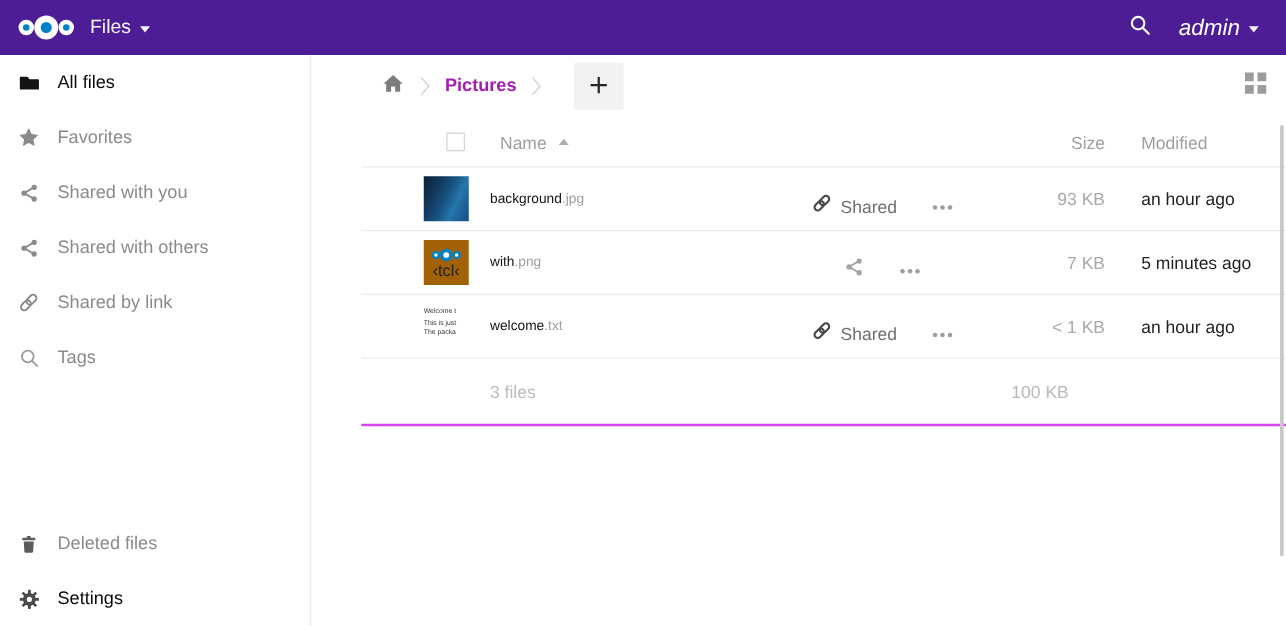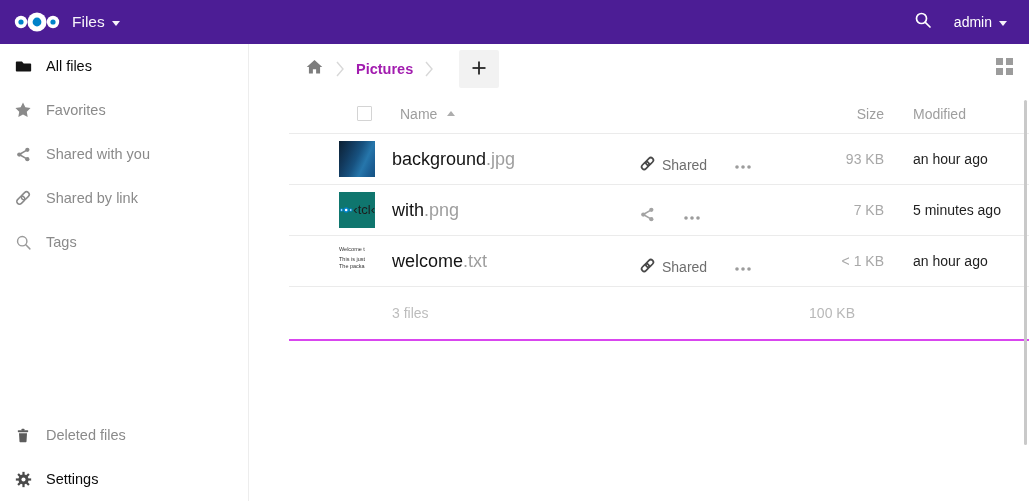--- a/index.html
+++ b/index.html
@@ -11,21 +11,21 @@
             background:#4c1d95; display:flex; align-items:center; }
   .logo { margin-left:12px; width:50px; height:26px; display:flex; align-items:center; }
   .app-menu { display:flex; align-items:center; margin-left:10px; cursor:pointer; }
   .app-menu .app-title { color:rgba(255,255,255,0.95); font-size:15.5px; }
   .caret-down { width:0; height:0; border-left:4px solid transparent;
                 border-right:4px solid transparent; border-top:5px solid rgba(255,255,255,0.95);
                 margin-left:7px; margin-top:2px; }
   .topbar-right { margin-left:auto; display:flex; align-items:center; padding-right:22px; }
   .search-btn { width:34px; height:34px; display:flex; align-items:center; justify-content:center; cursor:pointer; }
   .user-menu { display:flex; align-items:center; margin-left:14px; cursor:pointer; }
-  .user-menu .user-name { color:#ffffff; font-size:14px; }
+  .user-menu .user-name { color:#ffffff; font-size:18px;font-style:italic; }
 
   
   .app-body { position:absolute; top:44px; left:0; width:1029px; height:457px; display:flex;gap:40px; }
 
   
   .sidebar { width:249px; height:100%; background:#fff; border-right:1px solid #ededed;
              display:flex; flex-direction:column; }
   .nav-item { height:44px; display:flex; align-items:center; padding-left:14px; cursor:pointer; }
   .nav-item .nav-icon { width:18px; height:18px; display:flex; align-items:center; justify-content:center; }
   .nav-item .nav-label { margin-left:14px; font-size:14.5px; color:#8a8a8a; }
@@ -56,30 +56,30 @@
               border-bottom:5px solid #adadad; margin-left:10px; }
   .h-right { margin-left:auto; display:flex; align-items:center; }
   .col-size-h { width:95px; text-align:right; font-size:14px; color:#9e9e9e; cursor:pointer; }
   .col-mod-h { width:116px; margin-left:29px; font-size:14px; color:#9e9e9e; cursor:pointer; }
 
   .file-row { height:51px; display:flex; align-items:center; padding-left:50px;
               border-bottom:1px solid #ebebeb; cursor:pointer; }
   .thumb { width:36px; height:36px; flex:none; }
   .thumb-bg { background:
       linear-gradient(115deg, #0c2033 0%, #123a5e 28%, #17517f 48%, #2676ab 68%, #1c6096 84%, #155181 100%); }
-  .thumb-logo { background:#0f766e; display:flex; align-items:center; justify-content:center; overflow:hidden; }
+  .thumb-logo { background:#a16207; display:flex; flex-direction:column; align-items:center; justify-content:center; overflow:hidden; }
   .thumb-logo .mini-word { font-size:13px; color:#1d1d1d; line-height:12px; letter-spacing:0; }
   .thumb-txt { background:#fff; padding-top:3px; overflow:hidden; }
   .thumb-txt .tline1 { font-size:5.5px; color:#333; margin-bottom:4px; }
   .thumb-txt .tline { font-size:5.5px; color:#333; line-height:6.5px; }
-  .name-wrap { margin-left:17px; font-size:18px; white-space:nowrap; }
+  .name-wrap { margin-left:17px; font-size:11px; white-space:nowrap; }
   .fname { color:#141414; }
   .fext { color:#9e9e9e; }
   .row-right { margin-left:auto; display:flex; align-items:center; }
-  .col-actions { width:150px; display:flex; align-items:center; justify-content:flex-start; padding-right:16px;margin-top:12px; }
+  .col-actions { width:150px; display:flex; align-items:center; justify-content:center; padding-right:16px;margin-top:12px; }
   .share-btn { display:flex; align-items:center; cursor:pointer; }
   .share-label { font-size:14px; color:#6e6e6e; margin-left:6px; }
   .menu-btn { margin-left:27px; width:18px; display:flex; align-items:center; justify-content:center; cursor:pointer; }
   .col-size { width:95px; text-align:right; font-size:14px; color:#a8a8a8; }
   .col-mod { width:116px; margin-left:29px; font-size:14px; color:#1f1f1f; }
 
   .summary-row { height:54px; display:flex; align-items:center; padding-left:103px;
                  border-bottom:2px solid #d946ef; }
   .summary-count { font-size:14px; color:#bdbdbd; }
   .summary-right { margin-left:auto; display:flex; align-items:center; }
@@ -146,20 +146,32 @@
       <span class="nav-icon">
         <svg width="17" height="17" viewBox="0 0 20 20">
           <line x1="5" y1="10" x2="14.5" y2="4.5" stroke="#8a8a8a" stroke-width="1.7"></line>
           <line x1="5" y1="10" x2="14.5" y2="15.5" stroke="#8a8a8a" stroke-width="1.7"></line>
           <circle cx="14.5" cy="4.5" r="2.5" fill="#8a8a8a"></circle>
             <circle cx="5" cy="10" r="2.5" fill="#8a8a8a"></circle>
             <circle cx="14.5" cy="15.5" r="2.5" fill="#8a8a8a"></circle>
         </svg>
       </span>
       <span class="nav-label">Shared with you</span>
+    </div>
+    <div class="nav-item">
+      <span class="nav-icon">
+        <svg width="17" height="17" viewBox="0 0 20 20">
+          <line x1="5" y1="10" x2="14.5" y2="4.5" stroke="#8a8a8a" stroke-width="1.7"></line>
+          <line x1="5" y1="10" x2="14.5" y2="15.5" stroke="#8a8a8a" stroke-width="1.7"></line>
+          <circle cx="14.5" cy="4.5" r="2.5" fill="#8a8a8a"></circle>
+            <circle cx="5" cy="10" r="2.5" fill="#8a8a8a"></circle>
+            <circle cx="14.5" cy="15.5" r="2.5" fill="#8a8a8a"></circle>
+        </svg>
+      </span>
+      <span class="nav-label">Shared with others</span>
     </div>
     <div class="nav-item">
       <span class="nav-icon">
         <svg width="18" height="18" viewBox="0 0 20 20">
           <g transform="rotate(-45 10 10)" fill="none" stroke="#8a8a8a" stroke-width="1.7">
             <rect x="1.5" y="7" width="10" height="6" rx="3"></rect>
             <rect x="8.5" y="7" width="10" height="6" rx="3"></rect>
           </g>
         </svg>
       </span>

